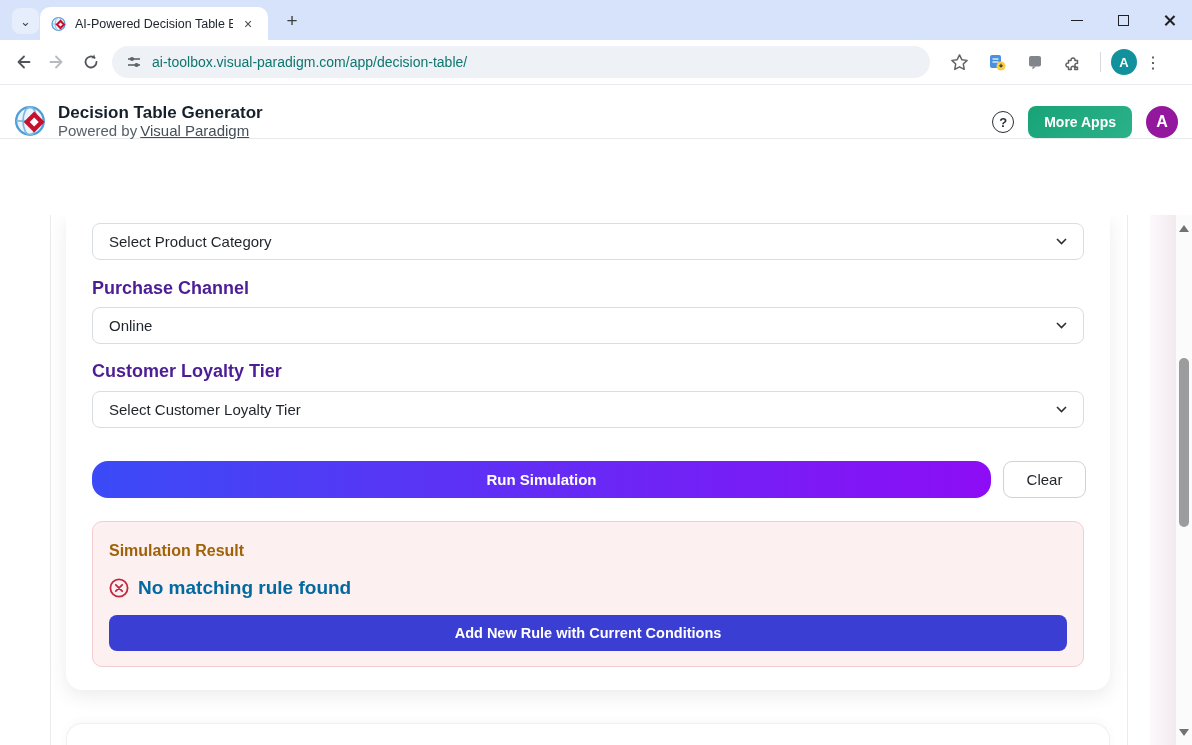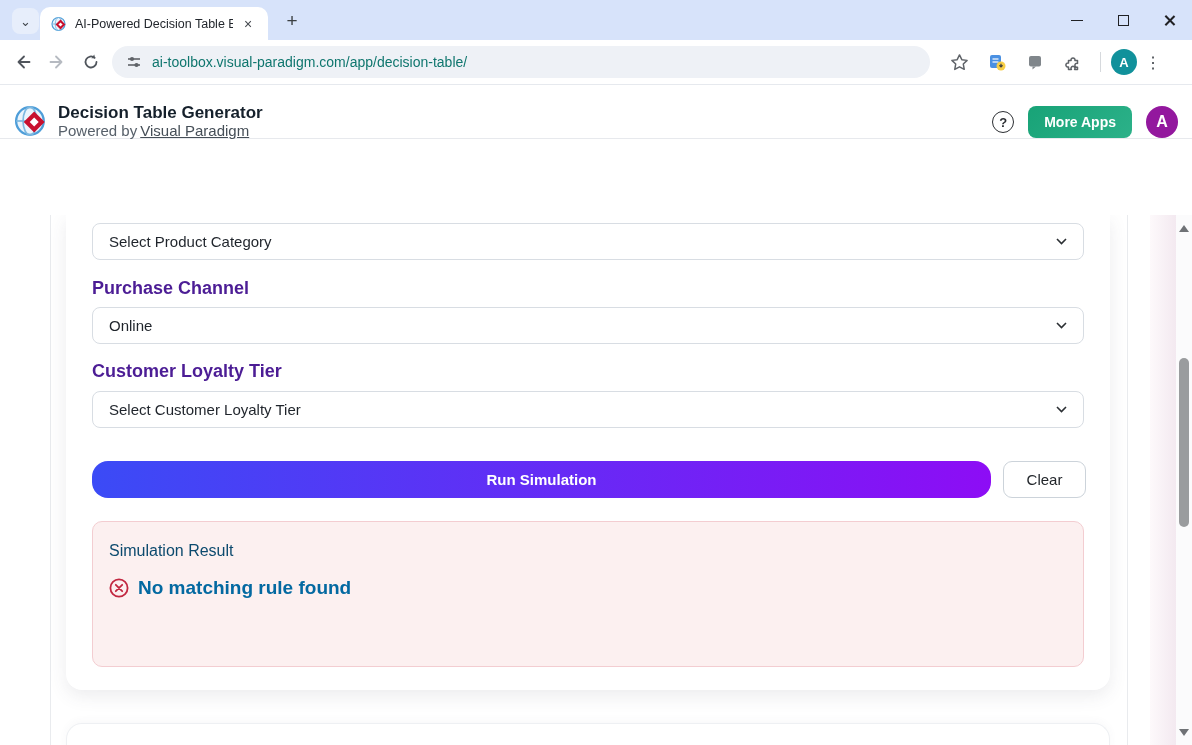--- a/index.html
+++ b/index.html
@@ -78,21 +78,21 @@
   .fld-label { position:absolute; left:26px; font-size:18px; font-weight:bold; color:#4c1d95; }
 
   .run-btn { position:absolute; left:26px; top:246px; width:899px; height:37px; border:none; border-radius:16px;
     background:linear-gradient(to right,#3b4bf6,#8d0df5); color:#fff; font-size:15px; font-weight:bold;
     font-family:inherit; cursor:pointer; }
   .clear-btn { position:absolute; left:937px; top:246px; width:83px; height:37px; background:#fff;
     border:1px solid #ccd3da; border-radius:9px; font-size:15px; color:#22262b; font-family:inherit; cursor:pointer; }
 
   .result-panel { position:absolute; left:26px; top:306px; width:992px; height:146px; background:#fcf0f0;
     border:1px solid #f3cdd1; border-radius:10px; }
-  .result-title { position:absolute; left:16px; top:20px; font-size:16px; font-weight:normal; color:#0c4a6e; }
+  .result-title { position:absolute; left:16px; top:20px; font-size:16px; font-weight:bold; color:#a16207; }
   .result-error { position:absolute; left:16px; top:55px; display:flex; align-items:center; gap:9px; }
   .err-text { font-size:19px; font-weight:bold; color:#0369a1; }
   .add-rule-btn { position:absolute; left:16px; top:93px; width:958px; height:36px; border:none; border-radius:8px;
     background:#3b3ed2; color:#fff; font-size:14.5px; font-weight:bold; font-family:inherit; cursor:pointer; }
 
   
   .scrollbar { position:absolute; left:1176px; top:0; width:16px; height:530px; background:#fbfbfc; }
   .sb-up,.sb-down { position:absolute; left:0; width:16px; height:26px; display:flex; align-items:center;
     justify-content:center; cursor:pointer; }
   .sb-up { top:0; } .sb-down { bottom:0; }
@@ -276,20 +276,21 @@
 
     <div class="result-panel">
       <div class="result-title">Simulation Result</div>
       <div class="result-error">
         <svg width="20" height="20" viewBox="0 0 20 20">
           <circle cx="10" cy="10" r="8.6" fill="none" stroke="#c22841" stroke-width="1.8"></circle>
           <path d="M6.8 6.8 L13.2 13.2 M13.2 6.8 L6.8 13.2" stroke="#c22841" stroke-width="1.8" stroke-linecap="round"></path>
         </svg>
         <span class="err-text">No matching rule found</span>
       </div>
+      <button class="add-rule-btn">Add New Rule with Current Conditions</button>
     </div>
   </div>
 
   <div class="card2"></div>
 
   <div class="scrollbar">
     <div class="sb-up">
         <span class="tri-up"></span>
       </div>
     <div class="sb-thumb"></div>

